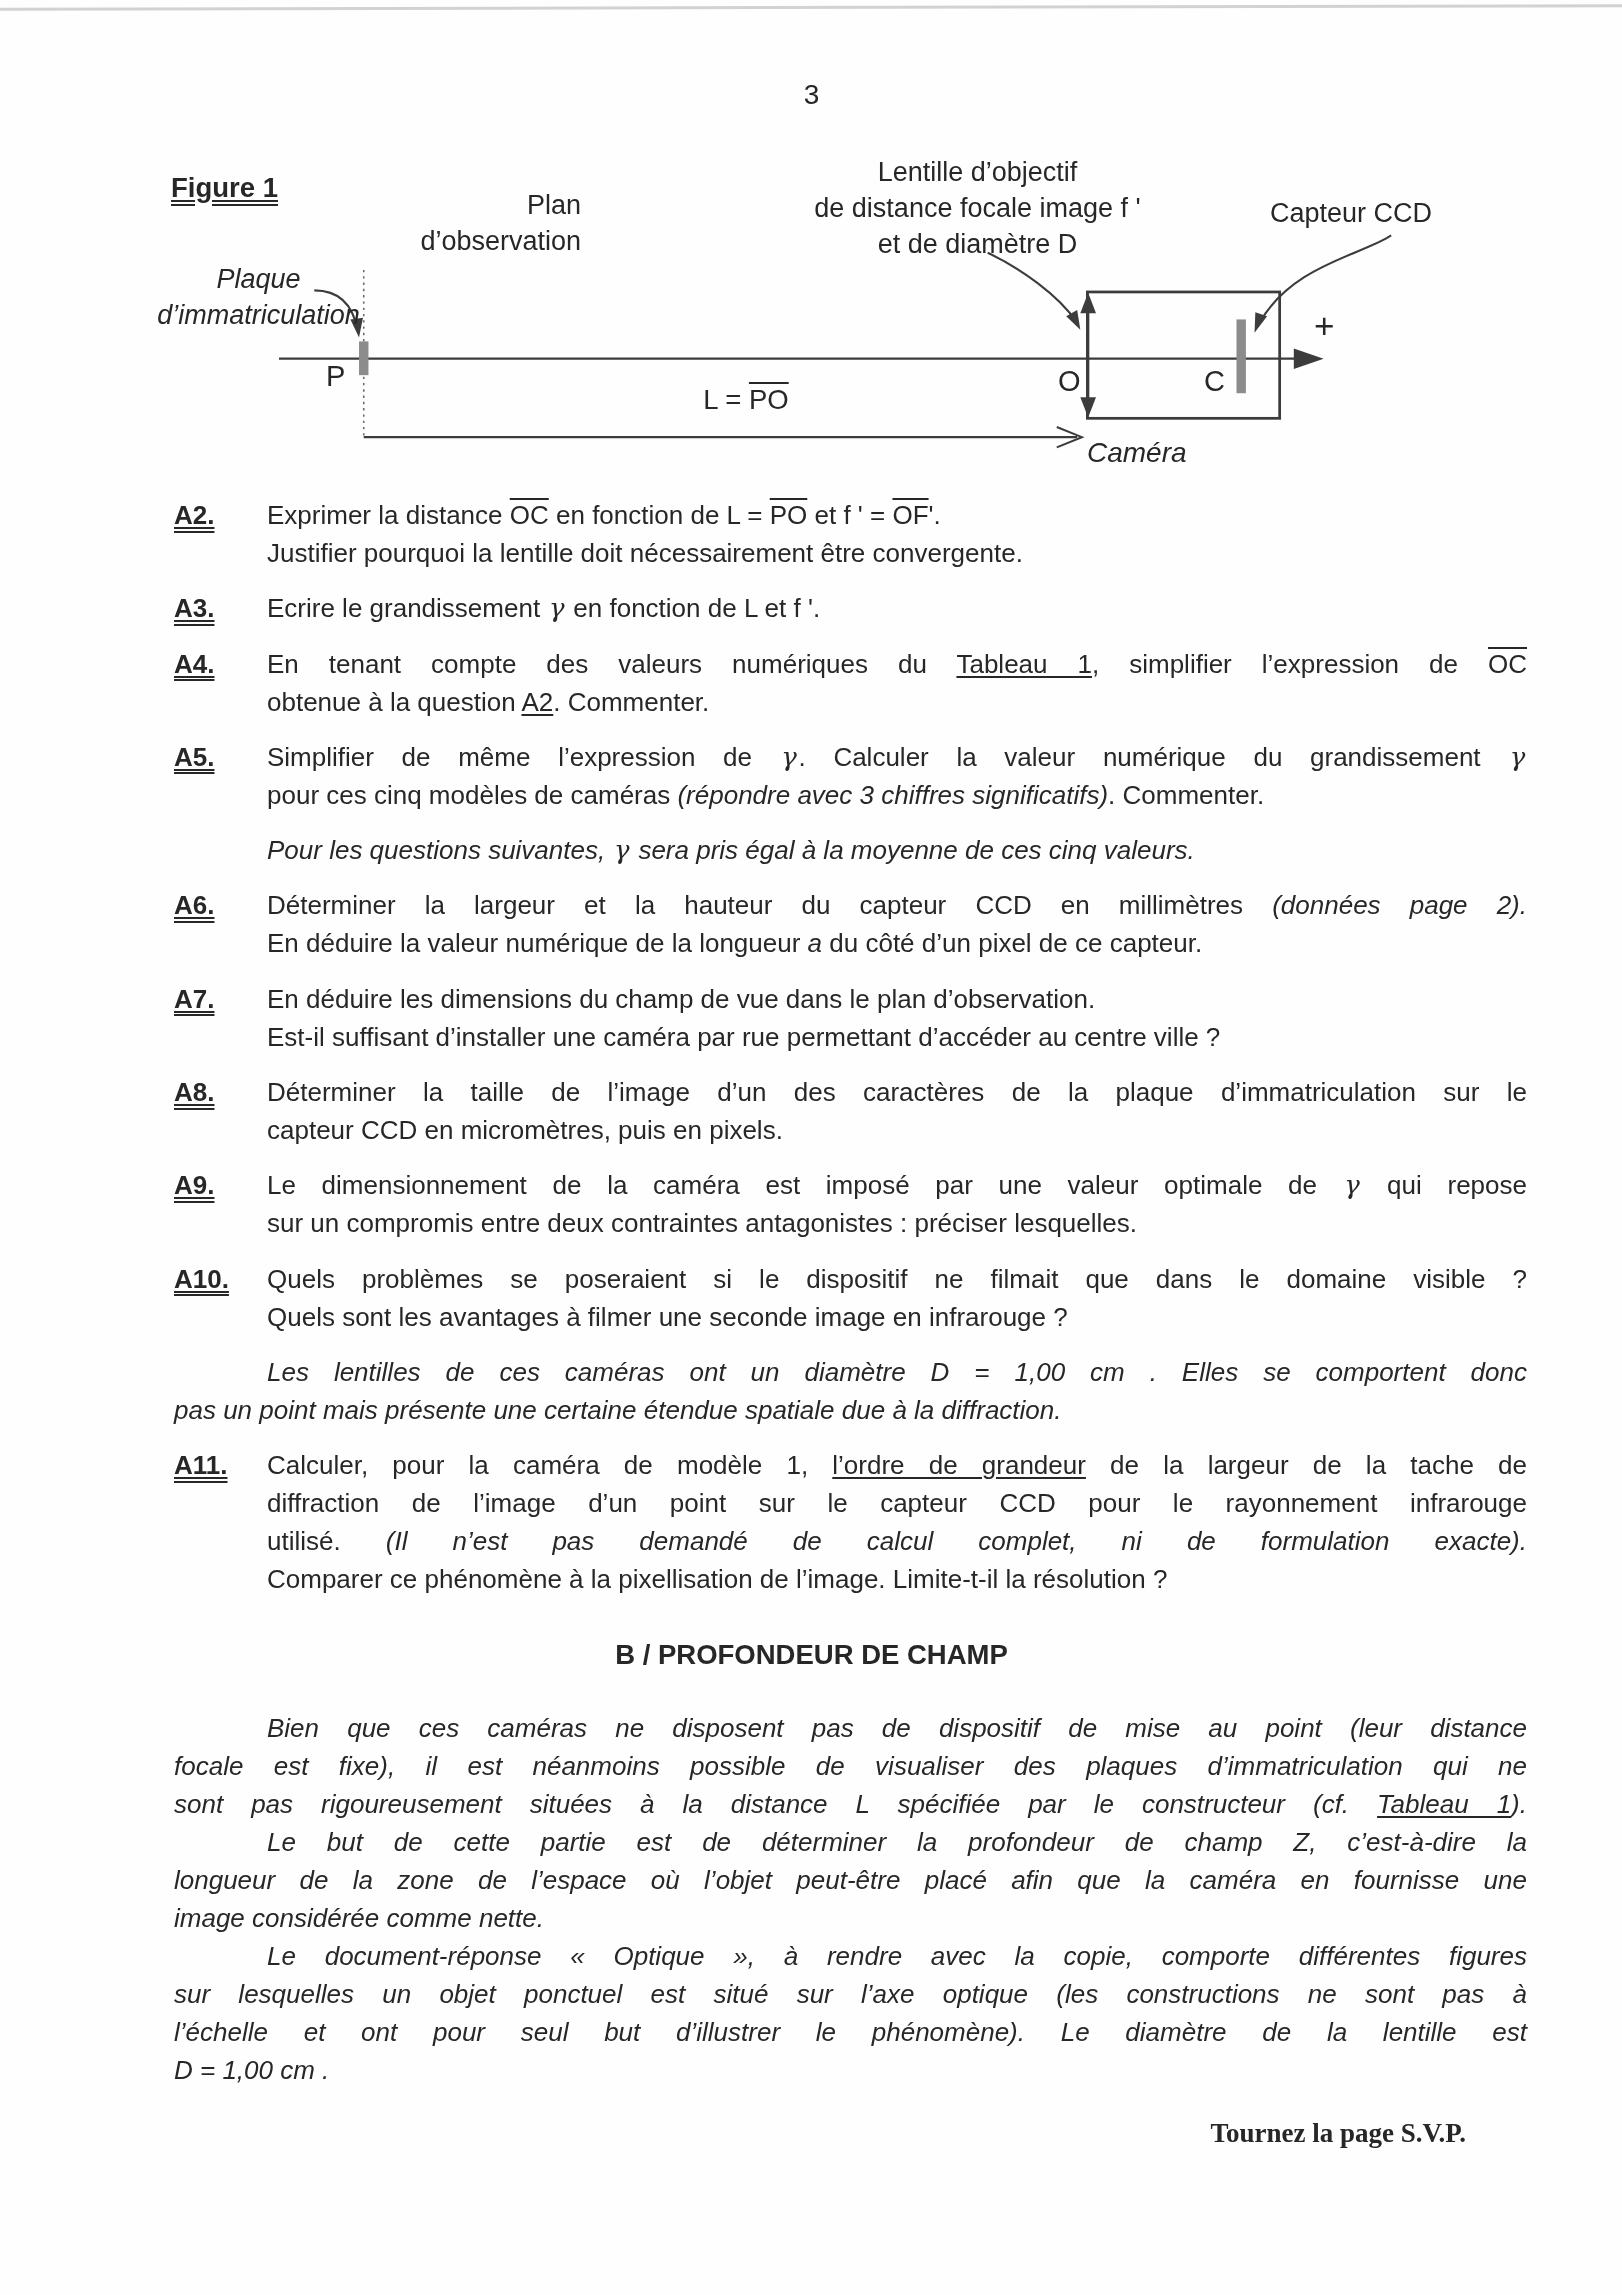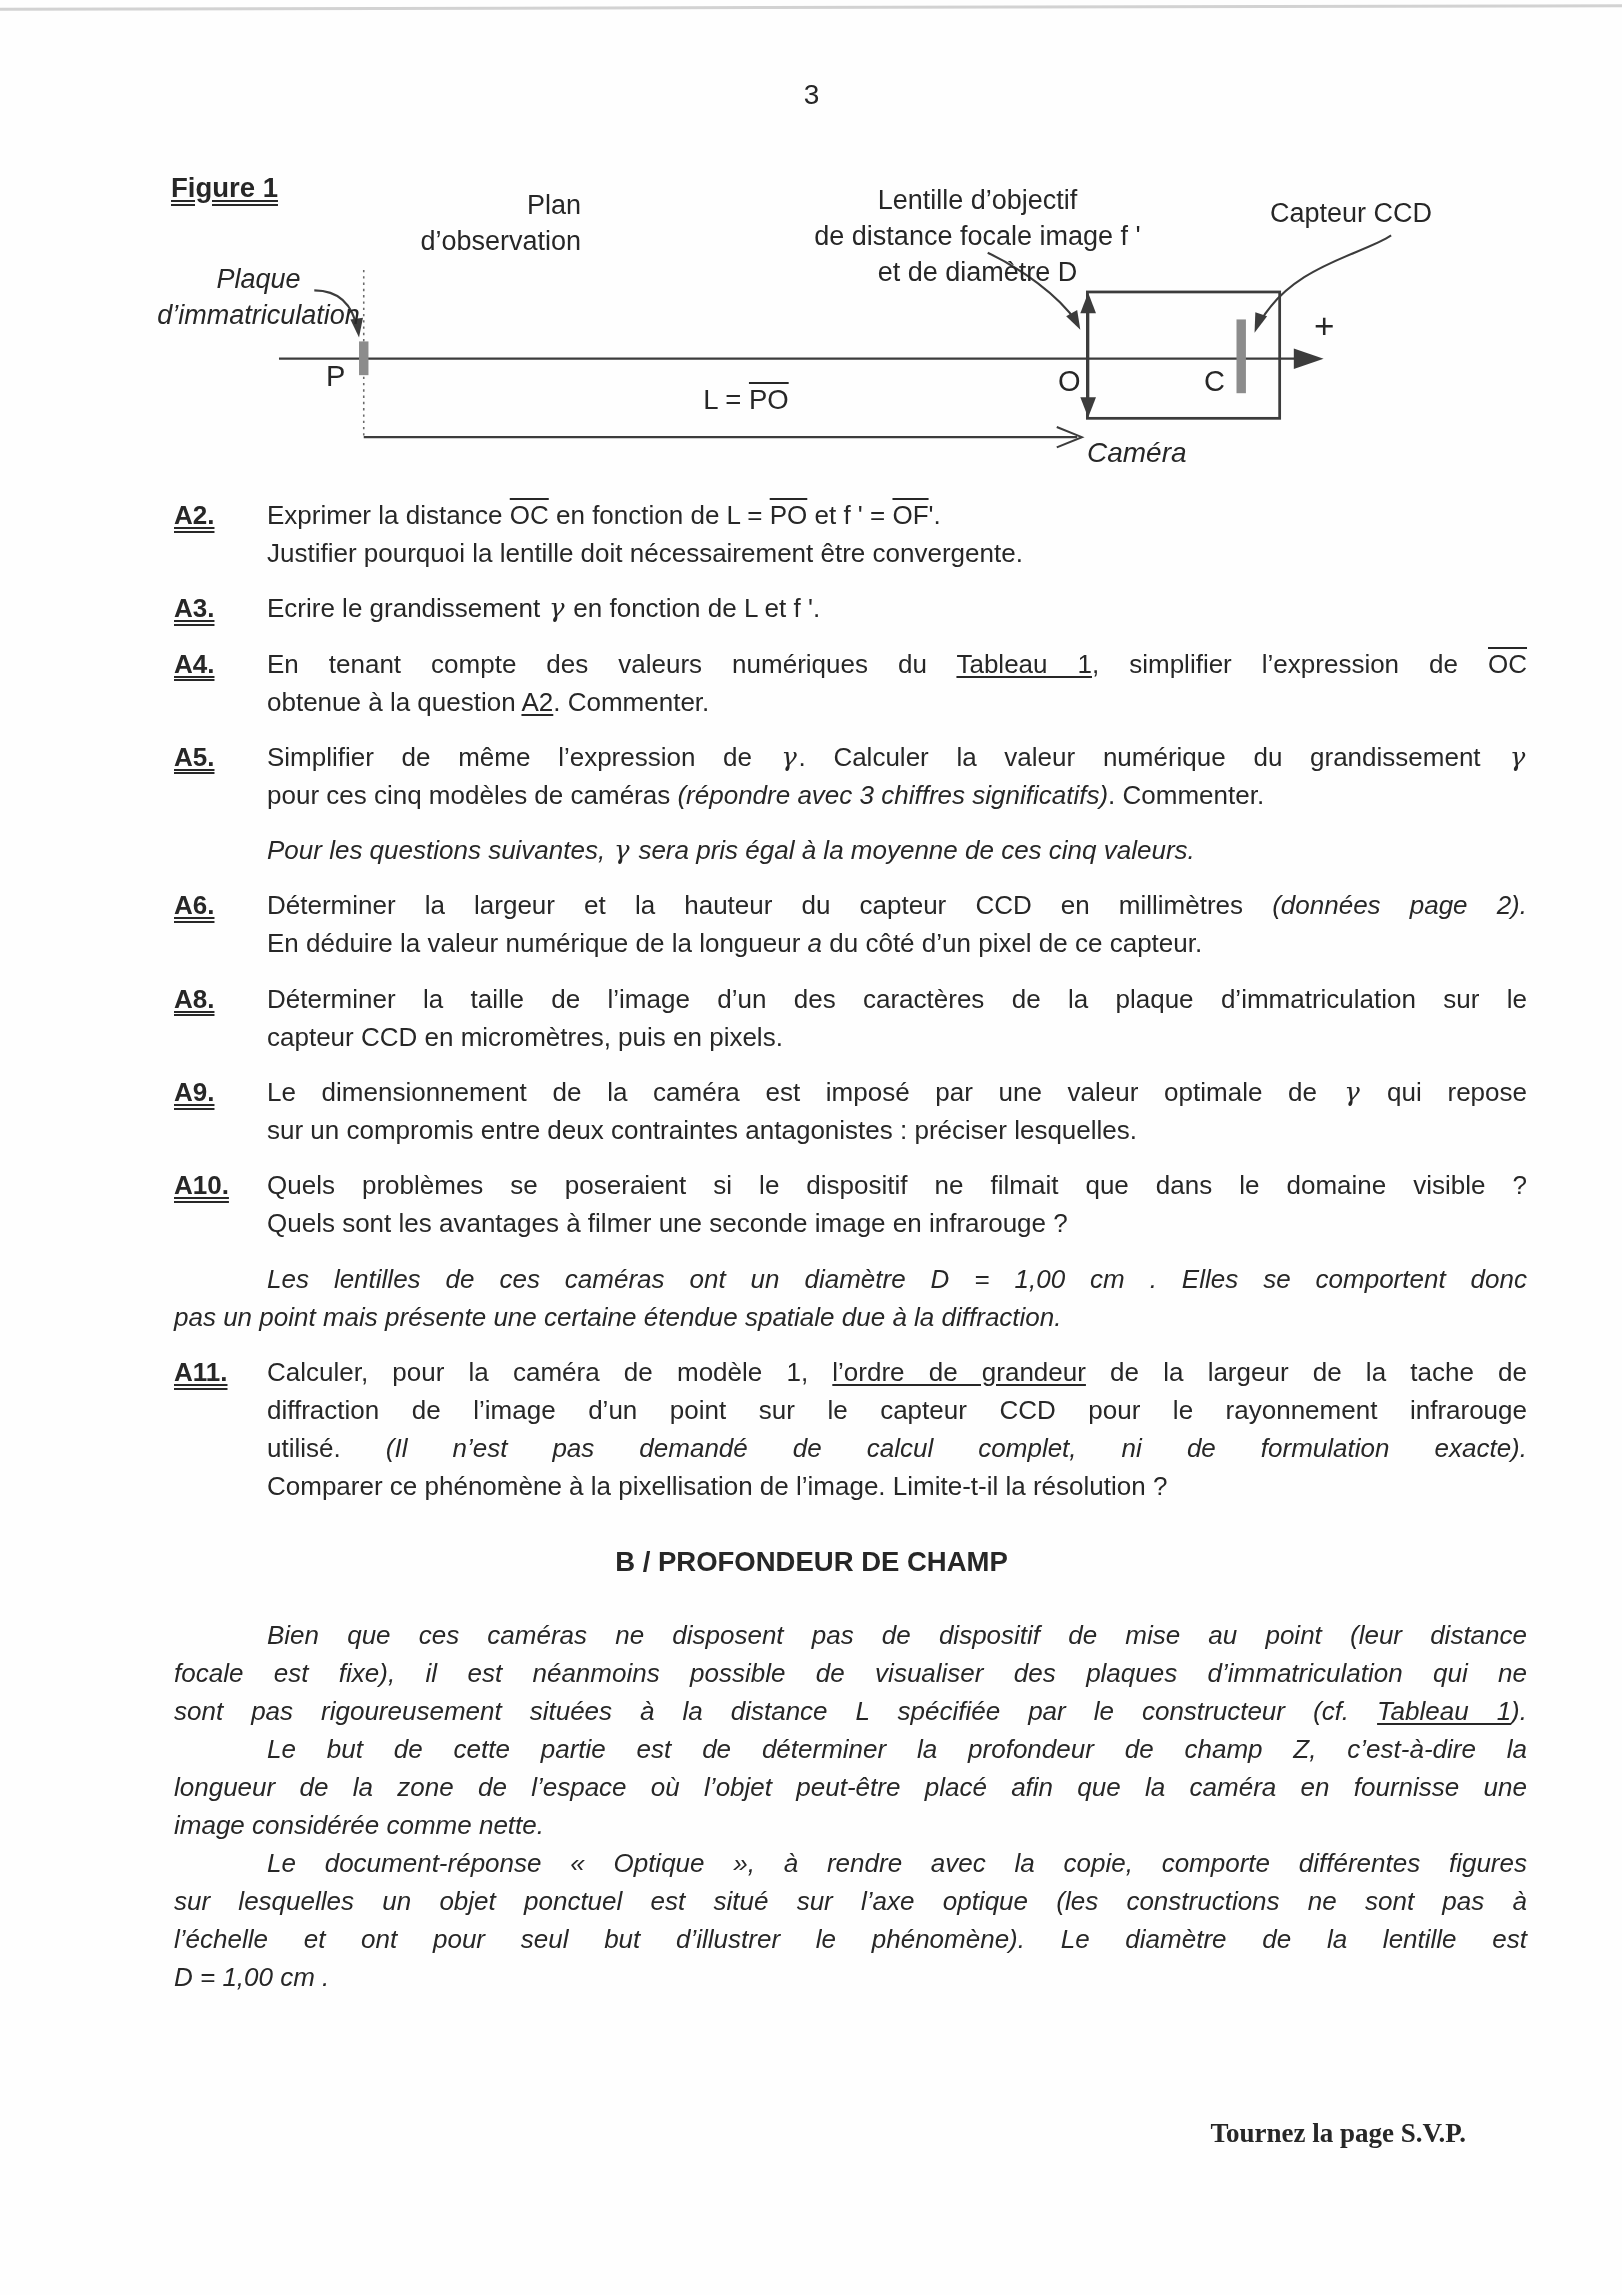--- a/index.html
+++ b/index.html
@@ -15,21 +15,21 @@
   .ln{stroke:#3c3c3c;stroke-width:3;fill:none;}
   .dot{stroke:#6a6a6a;stroke-width:2;stroke-dasharray:3 5;fill:none;}
   .bar{fill:#8c8c8c;}
   .box{fill:none;stroke:#3c3c3c;stroke-width:3.5;}
   .chev{fill:none;stroke:#3c3c3c;stroke-width:2.6;}
   .fill{fill:#3c3c3c;}
   .flabel{position:absolute;font-size:27px;line-height:36px;}
   .fig-title{left:171px;top:170px;font-weight:700;font-size:27.5px;}
   .dblu{text-decoration-line:underline;text-decoration-style:double;text-underline-offset:3.1px;}
   .plan{left:298px;top:187px;width:283px;text-align:right;}
-  .lens-lab{left:797px;top:154px;width:361px;text-align:center;margin-top:28px;}
+  .lens-lab{left:797px;top:154px;width:361px;text-align:center;}
   .sensor-lab{left:1270px;top:195px;width:236px;}
   .plate-lab{left:133px;top:261px;width:251px;text-align:center;font-style:italic;}
   .pt{font-size:29px;}
   .p-lab{left:326px;top:358px;}
   .o-lab{left:1058px;top:363px;}
   .c-lab{left:1204px;top:363px;}
   .plus-lab{left:1314px;top:308px;font-size:35px;}
   .dist-lab{left:644px;top:382px;width:204px;text-align:center;font-size:27.5px;}
   .camera-lab{left:1087px;top:435px;width:188px;text-align:left;font-size:28px;font-style:italic;}
   
@@ -148,20 +148,27 @@
       </div>
 
     <div class="q">
       <div class="qid"><span class="dblu">A6.</span></div>
       <div class="qbody">
           <div class="line j"><span>Déterminer la largeur et la hauteur du capteur CCD en millimètres </span><span class="s-i">(données page 2).</span></div>
           <div class="line"><span>En déduire la valeur numérique de la longueur </span><span class="s-i">a</span><span> du côté d’un pixel de ce capteur.</span></div>
         </div>
     </div>
     <div class="q">
+      <div class="qid"><span class="dblu">A7.</span></div>
+      <div class="qbody">
+          <div class="line"><span>En déduire les dimensions du champ de vue dans le plan d’observation.</span></div>
+          <div class="line"><span>Est-il suffisant d’installer une caméra par rue permettant d’accéder au centre ville ?</span></div>
+        </div>
+    </div>
+    <div class="q">
       <div class="qid"><span class="dblu">A8.</span></div>
       <div class="qbody">
           <div class="line j"><span>Déterminer la taille de l’image d’un des caractères de la plaque d’immatriculation sur le</span></div>
           <div class="line"><span>capteur CCD en micromètres, puis en pixels.</span></div>
         </div>
     </div>
     <div class="q">
       <div class="qid"><span class="dblu">A9.</span></div>
       <div class="qbody">
           <div class="line j"><span>Le dimensionnement de la caméra est imposé par une valeur optimale de </span><span class="s-g">γ</span><span> qui repose</span></div>

